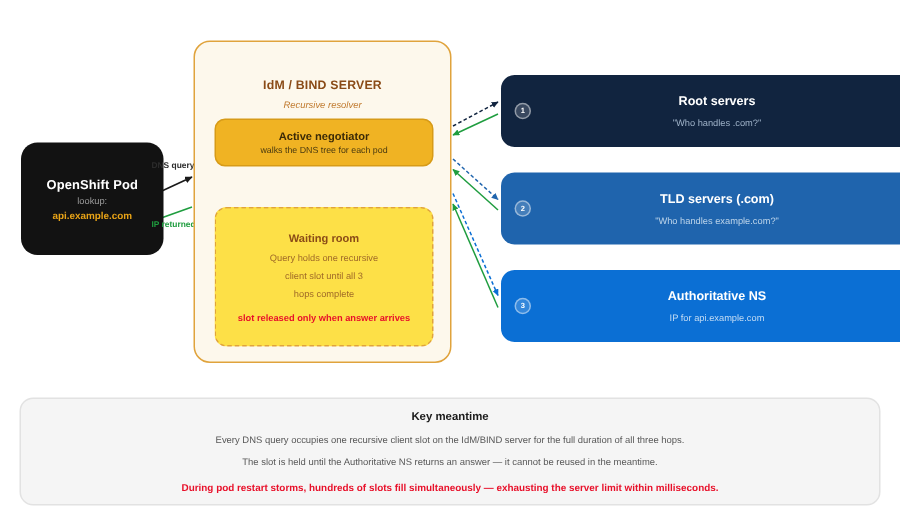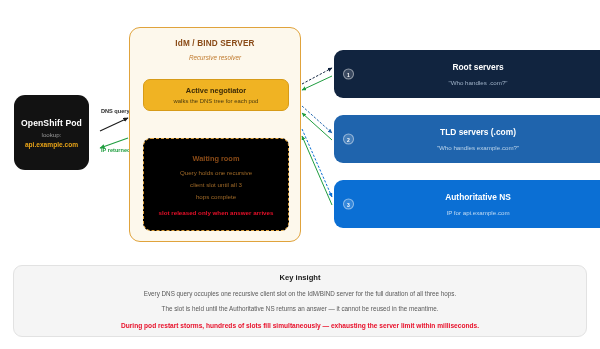--- a/index.html
+++ b/index.html
@@ -28,21 +28,21 @@
     width: 600px;
     height: 349px;
     pointer-events: none;
   }
 
   
   .pod {
     position: absolute;
     left: 14px;
     top: 95px;
-    width: 75px;
+    width: 95px;
     height: 75px;
     background: #121212;
     border-radius: 11px;
     display: flex;
     flex-direction: column;
     align-items: center;
     justify-content: center;
     gap: 3px;
   }
   .pod-title {
@@ -71,21 +71,21 @@
     background: #fdf8ec;
     border: 1.3px solid #e0a33c;
     border-radius: 11px;
     box-sizing: border-box;
   }
   .idm-title {
     text-align: center;
     color: #8a4b17;
     font-size: 8.2px;
     font-weight: bold;
-    margin-top: 11px;
+    margin-top: 24px;
     letter-spacing: .15px;
   }
   .idm-sub {
     text-align: center;
     color: #c07a2e;
     font-size: 6.3px;
     font-style: italic;
     margin-top: 6px;
   }
   .negotiator {
@@ -115,21 +115,21 @@
     font-size: 5.9px;
   }
   .waitroom {
     position: absolute;
     left: 13px;
     top: 110px;
     width: 146px;
     height: 93px;
     border: 1.1px dashed #e0a33c;
     border-radius: 8px;
-    background: #000000;
+    background: #fde047;
     box-sizing: border-box;
     display: flex;
     flex-direction: column;
     align-items: center;
     justify-content: center;
     gap: 5px;
   }
   .waitroom-title {
     color: #8a4b17;
     font-size: 7.4px;
@@ -339,19 +339,19 @@
     <div class="server-sub">"Who handles example.com?"</div>
   </div>
 
   <div class="server srv-auth">
     <div class="badge">3</div>
     <div class="server-title">Authoritative NS</div>
     <div class="server-sub">IP for api.example.com</div>
   </div>
 
   <div class="insight">
-    <div class="insight-title">Key insight</div>
+    <div class="insight-title">Key meantime</div>
     <div class="insight-line">Every DNS query occupies one recursive client slot on the IdM/BIND server for the full duration of all three hops.</div>
     <div class="insight-line">The slot is held until the Authoritative NS returns an answer — it cannot be reused in the meantime.</div>
     <div class="insight-alert">During pod restart storms, hundreds of slots fill simultaneously — exhausting the server limit within milliseconds.</div>
   </div>
 
 </div>
 
 </body></html>

